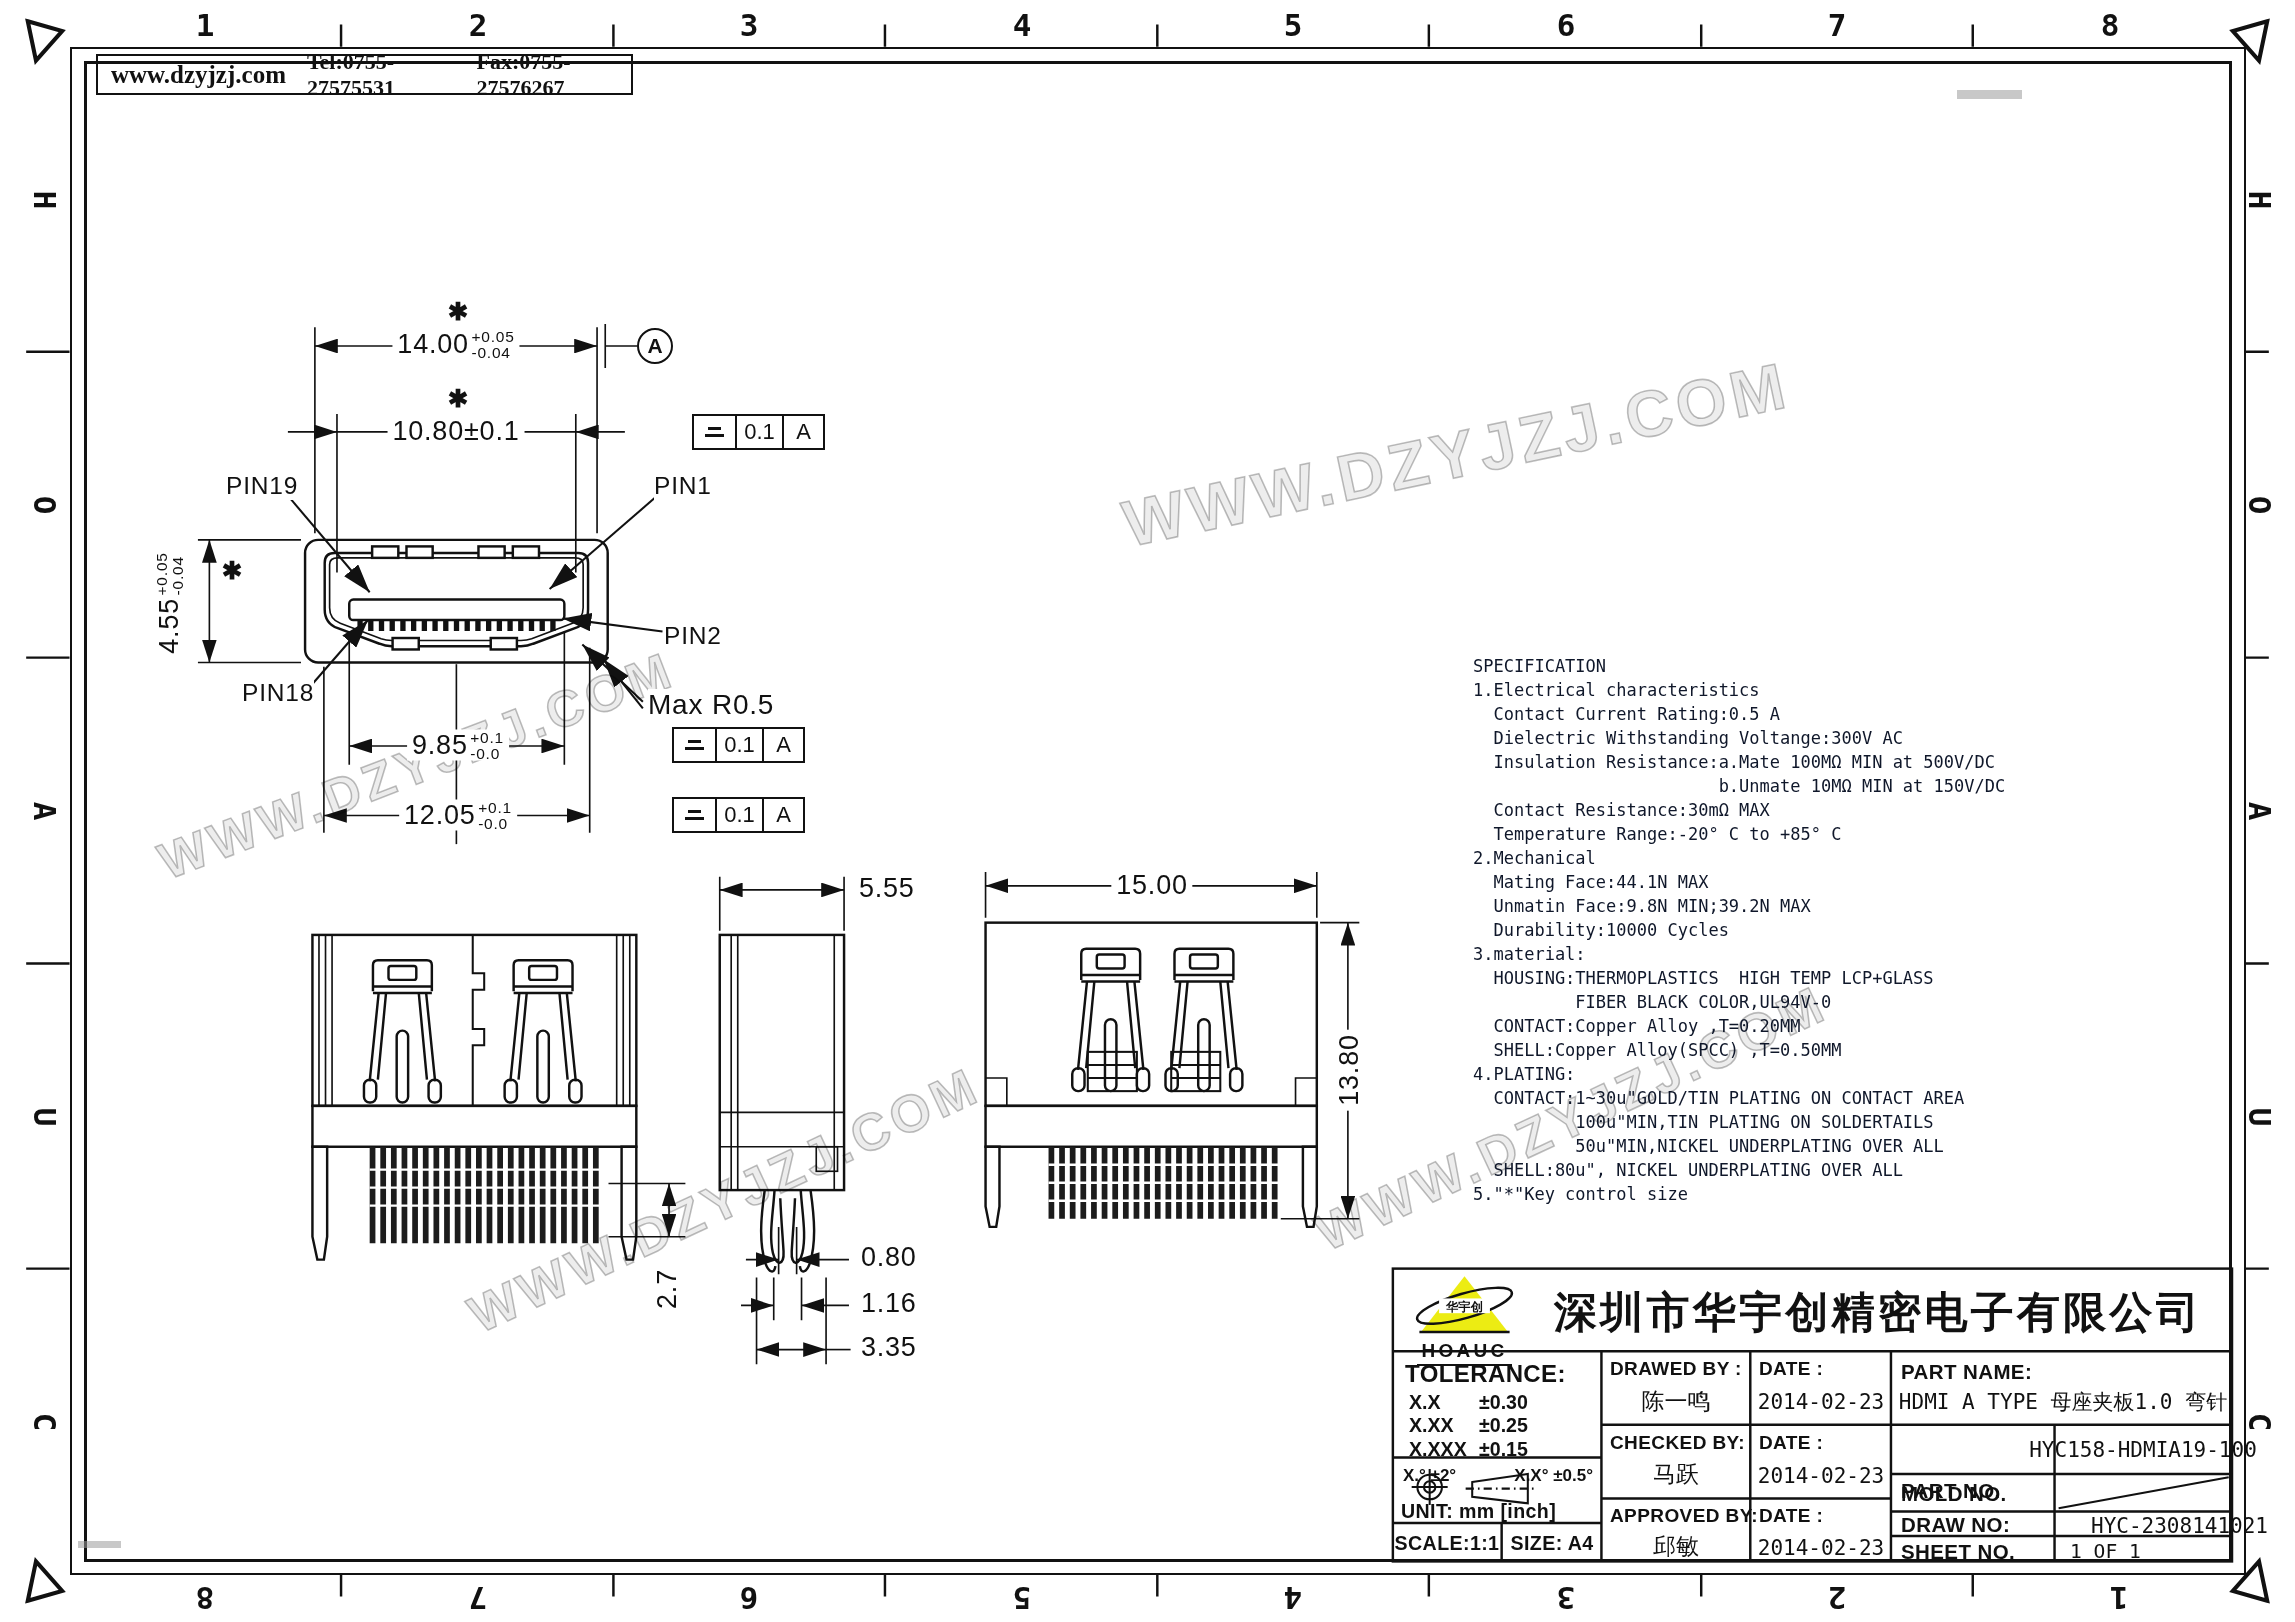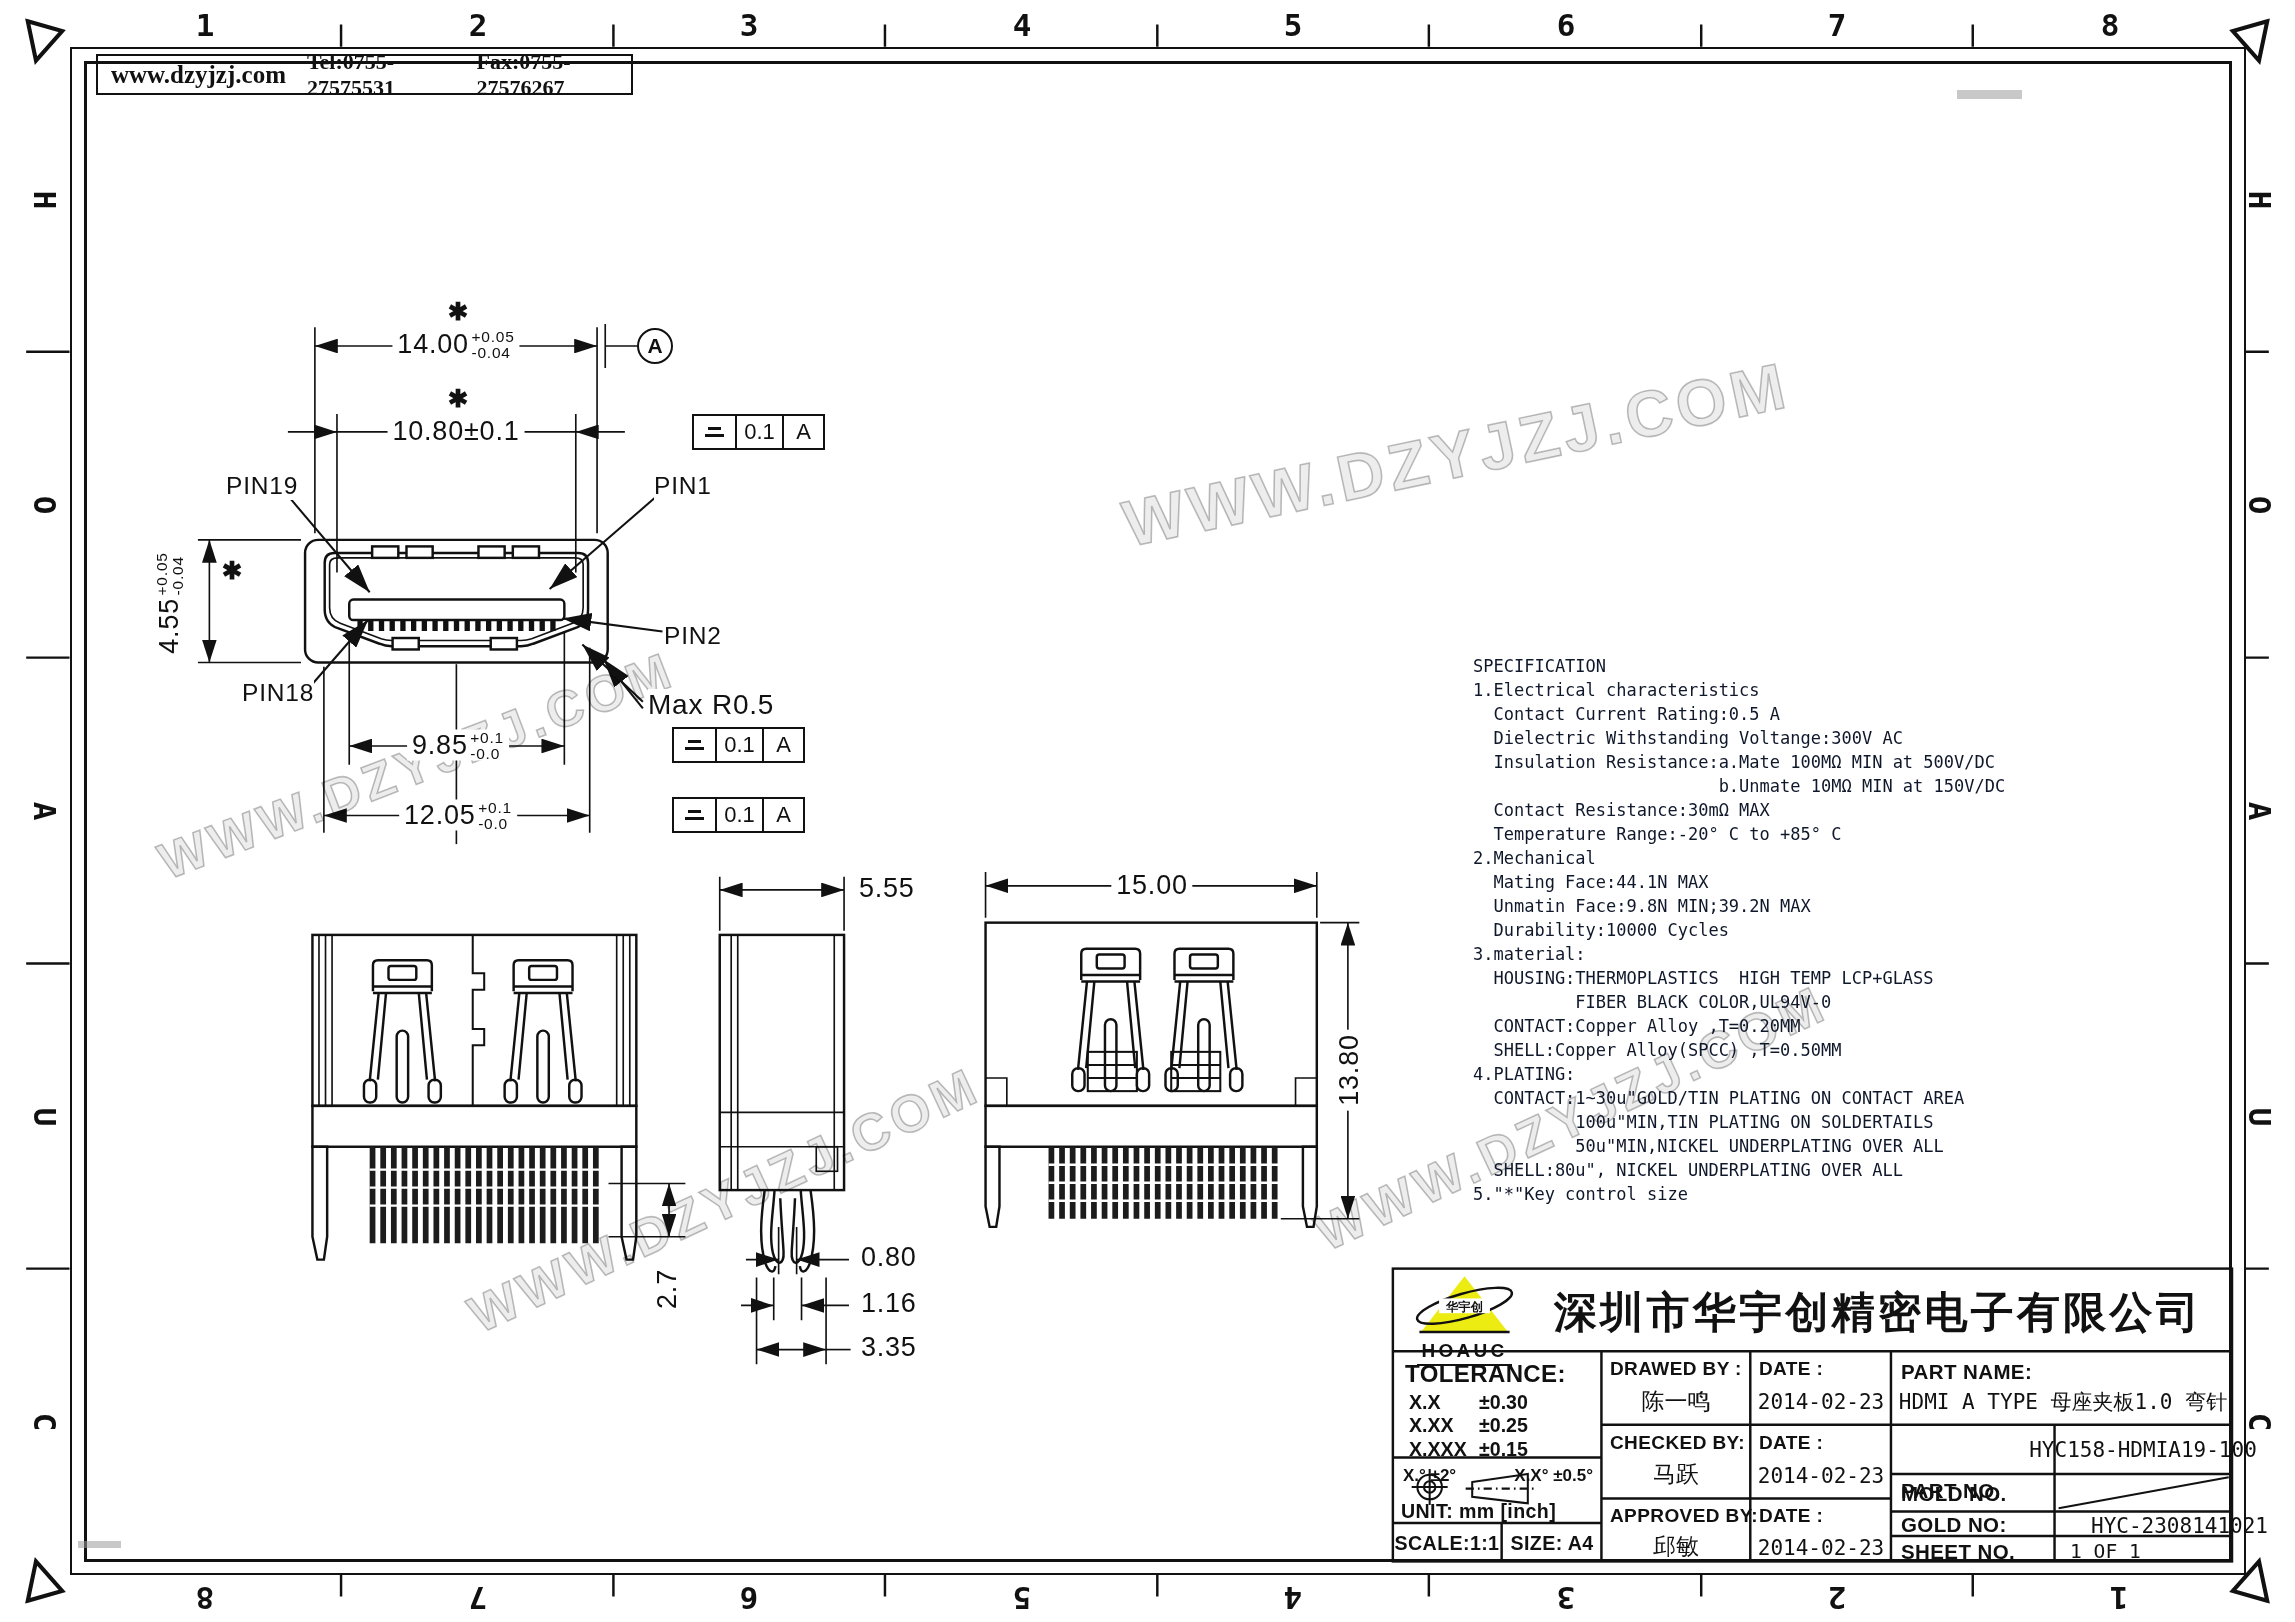--- a/index.html
+++ b/index.html
@@ -396,19 +396,19 @@
   <div class="lbl tb-label" style="left:1610px;top:1505px;">APPROVED  BY:</div>
   <div class="lbl tb-name ctr" style="left:1676px;top:1546px;">邱敏</div>
   <div class="lbl tb-label" style="left:1759px;top:1505px;">DATE :</div>
   <div class="lbl tb-val ctr" style="left:1821px;top:1548px;">2014-02-23</div>
 
   <div class="lbl tb-label" style="left:1901px;top:1360px;font-size:20.5px;">PART  NAME:</div>
   <div class="lbl tb-val ctr" style="left:2063px;top:1402px;">HDMI A TYPE 母座夹板1.0 弯针</div>
   <div class="lbl tb-label" style="left:1901px;top:1438px;font-size:20.5px;margin-top:41px;">PART  NO.</div>
   <div class="lbl tb-val ctr" style="left:2143px;top:1450px;">HYC158-HDMIA19-100</div>
   <div class="lbl tb-label" style="left:1901px;top:1482px;font-size:20.5px;">MOLD  NO.</div>
-  <div class="lbl tb-label" style="left:1901px;top:1513px;font-size:20.5px;">GOLD  NO:</div>
+  <div class="lbl tb-label" style="left:1901px;top:1513px;font-size:20.5px;">DRAW  NO:</div>
   <div class="lbl tb-val" style="left:2091px;top:1514px;">HYC-2308141021</div>
   <div class="lbl tb-label" style="left:1901px;top:1540px;font-size:20.5px;">SHEET  NO.</div>
   <div class="lbl tb-val" style="left:2070px;top:1540px;font-size:19.6px;">1 OF 1</div>
 
 </div>
 
 
 </body></html>

